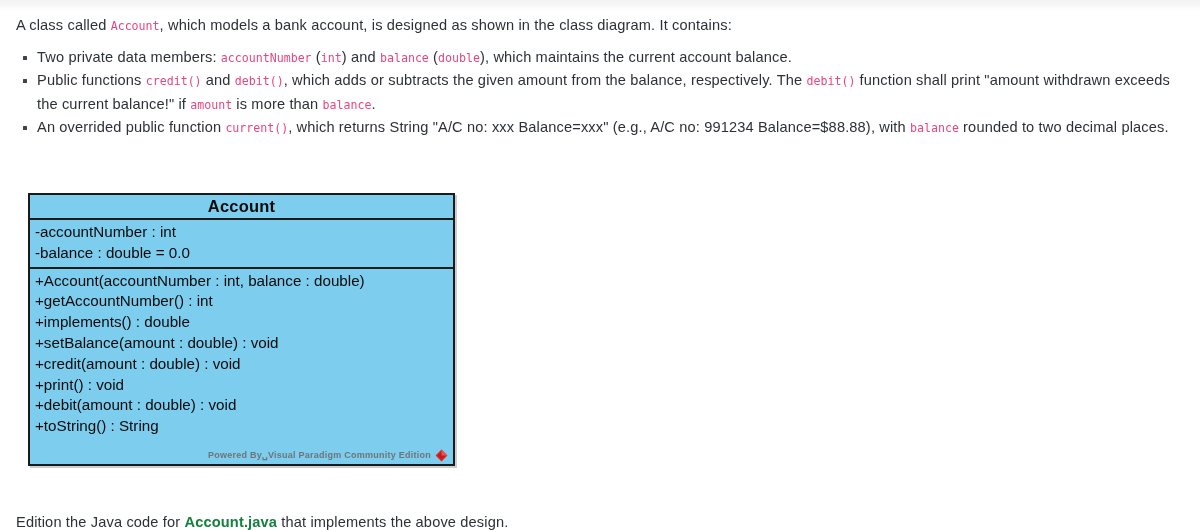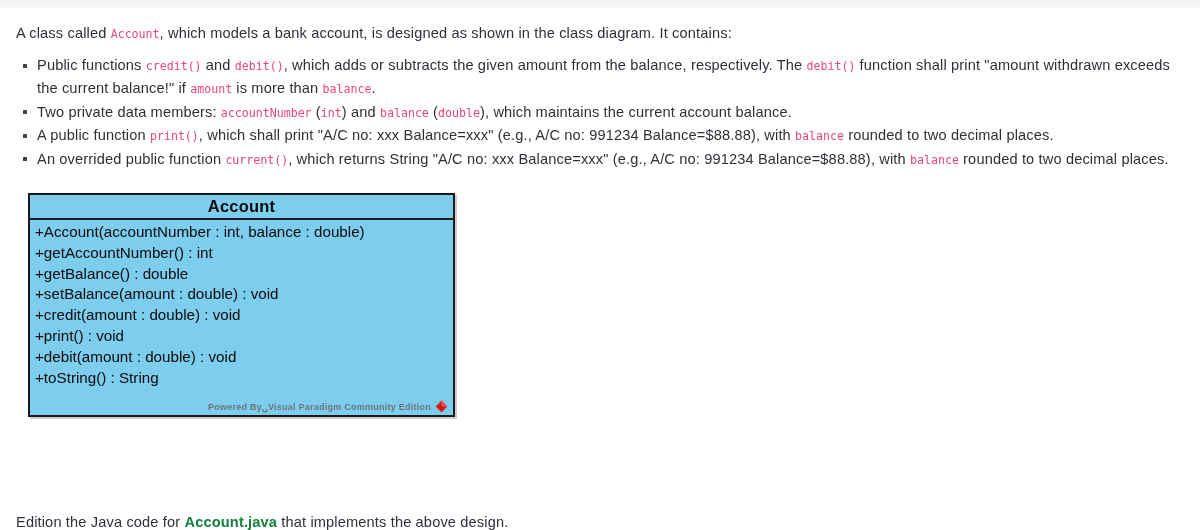--- a/index.html
+++ b/index.html
@@ -21,21 +21,21 @@
   }
   .top-band {
     position: absolute;
     top: 0; left: 0;
     width: 1200px;
     height: 11px;
     background: linear-gradient(to bottom, #f2f2f3 0%, #f7f7f8 45%, #fdfdfd 80%, #ffffff 100%);
   }
   .content {
     position: absolute;
-    top: 16px; left: 0;
+    top: 8px; left: 0;
     width: 1200px;
     padding: 7px 14px 0 16px;
   }
   .intro {
     font-size: 14.6px;
     line-height: 21px;
     color: #2c3138;
     letter-spacing: 0.01em;
     margin: 0 0 9px 0;
     white-space: nowrap;
@@ -151,38 +151,41 @@
 
   <div class="top-band"></div>
 
   <div class="content">
 
     <p class="intro">
       <span>A class called </span><code class="code">Account</code><span>, which models a bank account, is designed as shown in the class diagram. It contains:</span>
     </p>
 
     <ul class="bullets" id="bullet-list">
+        <li class="li-wide">Two private data members: <code class="code">accountNumber</code> (<code class="code">int</code>) and <code class="code">balance</code> (<code class="code">double</code>), which maintains the current account balance.</li>
         <li class="li-wide">Public functions <code class="code">credit()</code> and <code class="code">debit()</code>, which adds or subtracts the given amount from the balance, respectively. The <code class="code">debit()</code> function shall print "amount withdrawn exceeds the current balance!" if <code class="code">amount</code> is more than <code class="code">balance</code>.</li>
-        <li class="li-wide">Two private data members: <code class="code">accountNumber</code> (<code class="code">int</code>) and <code class="code">balance</code> (<code class="code">double</code>), which maintains the current account balance.</li>
-        <li class="li-wide">A public function <code class="code">print()</code>, which shall print "A/C no: xxx Balance=xxx" (e.g., A/C no: 991234 Balance=$88.88), with <code class="code">balance</code> rounded to two decimal places.</li>
         <li class="li-wide">An overrided public function <code class="code">current()</code>, which returns String "A/C no: xxx Balance=xxx" (e.g., A/C no: 991234 Balance=$88.88), with <code class="code">balance</code> rounded to two decimal places.</li>
       </ul>
 
   </div>
 
   <div class="uml-wrap">
     <div class="uml-box">
 
       <div class="uml-header">Account</div>
 
+      <div class="uml-section uml-attrs" id="uml-attrs">
+          <div class="uml-line">-accountNumber : int</div>
+          <div class="uml-line">-balance : double = 0.0</div>
+        </div>
 
       <div class="uml-section uml-ops" id="uml-ops">
         <div class="uml-line">+Account(accountNumber : int, balance : double)</div>
           <div class="uml-line">+getAccountNumber() : int</div>
-          <div class="uml-line">+getBalance() : double</div>
+          <div class="uml-line">+implements() : double</div>
           <div class="uml-line">+setBalance(amount : double) : void</div>
           <div class="uml-line">+credit(amount : double) : void</div>
           <div class="uml-line">+print() : void</div>
           <div class="uml-line">+debit(amount : double) : void</div>
           <div class="uml-line">+toString() : String</div>
           <div class="watermark">
           <span>Powered By␣Visual Paradigm Community Edition</span>
           <span class="vp-diamond">
             <svg width="13" height="13" viewBox="0 0 13 13" aria-hidden="true">
               <polygon points="6.5,0.6 12.4,6.5 6.5,12.4 0.6,6.5" fill="#e52421"></polygon>

